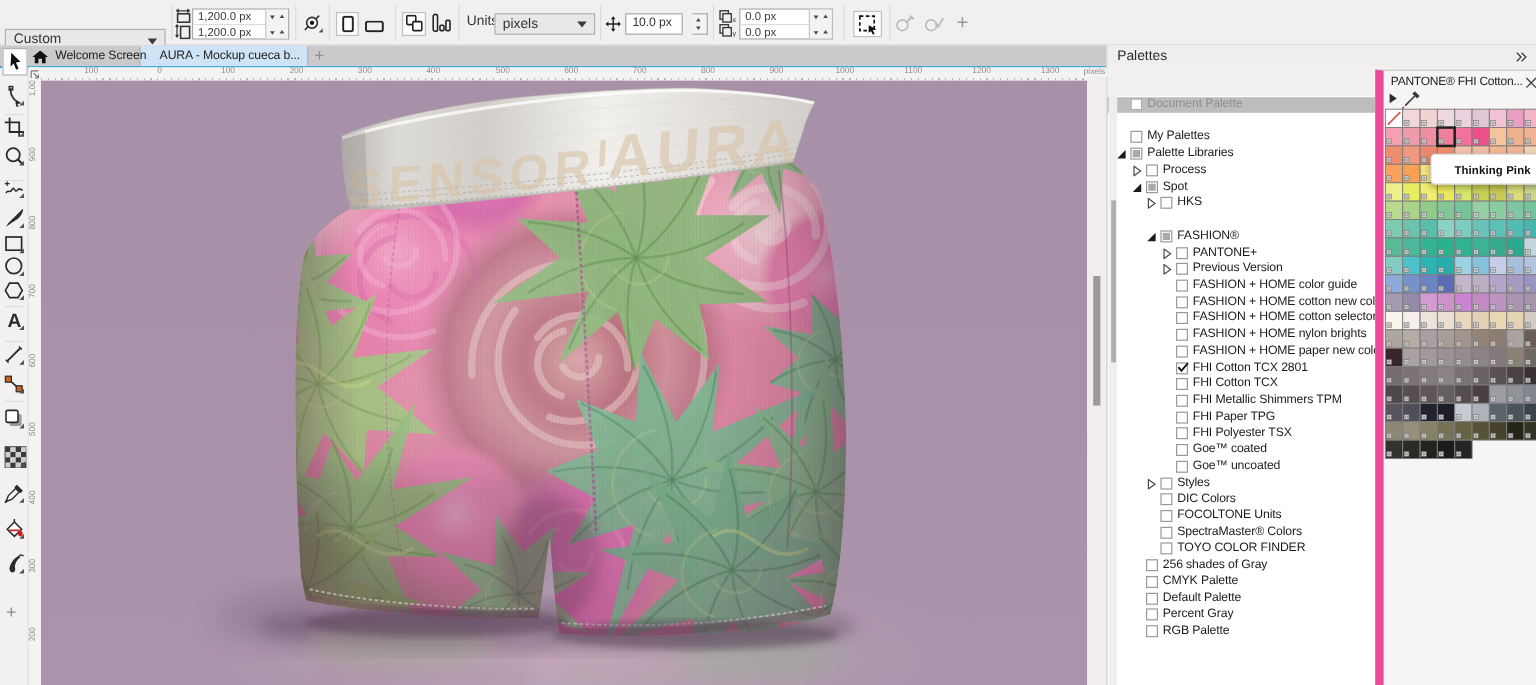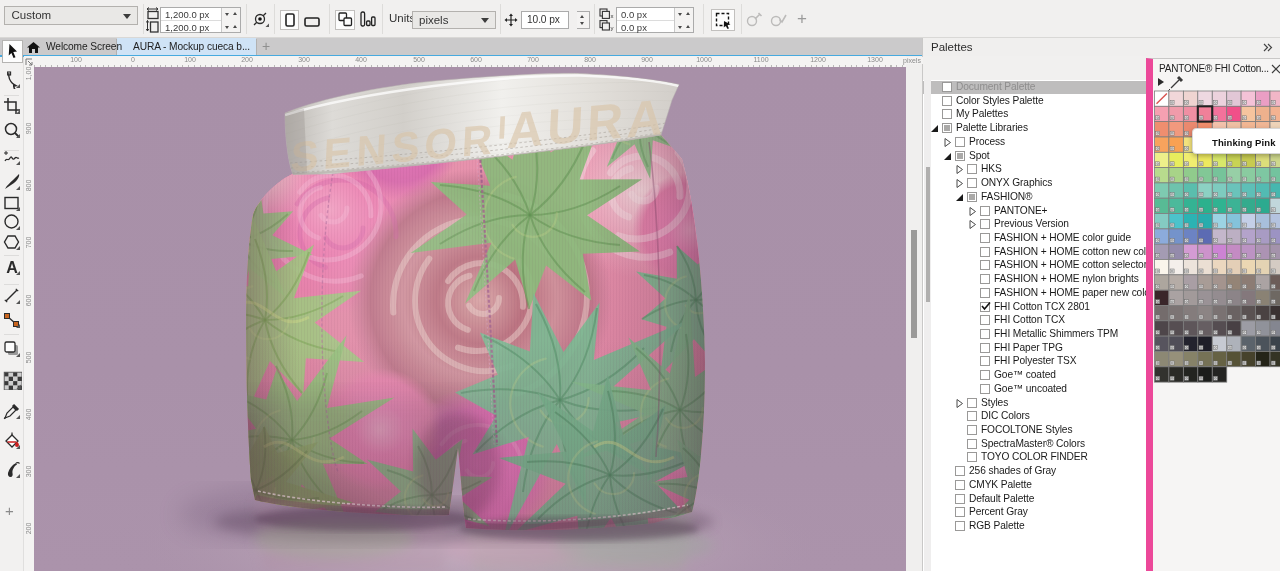--- a/index.html
+++ b/index.html
@@ -49,21 +49,21 @@
 .tlabel { position:absolute; top:0.5px; white-space:nowrap; }
 #popup { position:absolute; left:1146px; top:58px; width:134px; height:543px; background:#f6f5f4; border-left:7px solid #ec4899; border-top:1px solid #c9c8c7; }
 #popup .title { position:absolute; left:6px; top:4px; font-size:10px; letter-spacing:-0.2px; color:#222; white-space:nowrap; }
 #tooltip { position:absolute; left:1192px; top:128px; width:110px; height:26px; background:#fff; border:1px solid #d8d8d8; border-radius:4px; box-shadow:0 2px 5px rgba(0,0,0,0.3); z-index:10; }
 #tooltip span { position:absolute; left:19px; top:7.5px; font-size:9.5px; font-weight:bold; color:#111; letter-spacing:0.1px; }
 .icon { position:absolute; }
 </style></head>
 <body>
 <div id="app">
 <div id="topbar">
-  <div class="combo" style="left:3.5px;top:6px;width:134px;height:19px;padding-left:12px;">
+  <div class="combo" style="left:3.5px;top:24px;width:134px;height:19px;padding-left:12px;">
         <span style="position:absolute;left:7px;top:2px">Custom</span>
         <span class="arr"></span>
       </div>
   <svg class="icon" style="left:146px;top:7px" width="14" height="26" viewBox="0 0 14 26">
     <path d="M1 2 L12 2 M1 2 l2 -1.5 M1 2 l2 1.5 M12 2 l-2 -1.5 M12 2 l-2 1.5" stroke="#333" stroke-width="1" fill="none"></path>
     <rect x="2" y="4.5" width="10" height="7" fill="none" stroke="#333" stroke-width="1.3"></rect>
     <path d="M1.5 14.5 L1.5 25 M1.5 14.5 l-1.2 2 M1.5 14.5 l1.2 2 M1.5 25 l-1.2 -2 M1.5 25 l1.2 -2" stroke="#333" stroke-width="1" fill="none" transform="translate(0,-1)"></path>
     <rect x="4.5" y="15" width="7.5" height="10" fill="none" stroke="#333" stroke-width="1.3"></rect>
   </svg>
   <div class="whbox">
@@ -757,24 +757,20 @@
         <span>Palettes</span>
     <svg style="position:absolute;right:8px;top:5px" width="10" height="9">
           <path d="M1 1 L4.5 4.5 L1 8 M5 1 L8.5 4.5 L5 8" stroke="#444" stroke-width="1.2" fill="none"></path>
         </svg>
   </div>
   <div id="palgray"></div>
   <div class="trow sel" style="top:42.5px">
         <span class="cbx" style="left:19px"></span>
         <span class="tlabel" style="left:33px">Document Palette</span>
       </div>
-      <div class="trow" style="top:56.2px">
-        <span class="cbx" style="left:19px"></span>
-        <span class="tlabel" style="left:33px">Color Styles Palette</span>
-      </div>
       <div class="trow" style="top:69.9px">
         <span class="cbx" style="left:19px"></span>
         <span class="tlabel" style="left:33px">My Palettes</span>
       </div>
       <div class="trow" style="top:83.7px">
         <svg class="tri" style="left:7px" width="9" height="9">
           <path d="M8 1 L8 8 L1 8 Z" fill="#1a1a1a"></path>
         </svg>
         <span class="cbx" style="left:19px">
           <span class="part"></span>
@@ -797,27 +793,20 @@
         <span class="cbx" style="left:32px"></span>
         <span class="tlabel" style="left:46px">Process</span>
       </div>
       <div class="trow" style="top:124.8px">
         <svg class="tri" style="left:32px" width="9" height="9">
           <path d="M2 0.5 L7.5 4.5 L2 8.5 Z" fill="none" stroke="#4a4a4a" stroke-width="1"></path>
         </svg>
         <span class="cbx" style="left:44px"></span>
         <span class="tlabel" style="left:58px">HKS</span>
       </div>
-      <div class="trow" style="top:138.5px">
-        <svg class="tri" style="left:32px" width="9" height="9">
-          <path d="M2 0.5 L7.5 4.5 L2 8.5 Z" fill="none" stroke="#4a4a4a" stroke-width="1"></path>
-        </svg>
-        <span class="cbx" style="left:44px"></span>
-        <span class="tlabel" style="left:58px">ONYX Graphics</span>
-      </div>
       <div class="trow" style="top:152.3px">
         <svg class="tri" style="left:32px" width="9" height="9">
           <path d="M8 1 L8 8 L1 8 Z" fill="#1a1a1a"></path>
         </svg>
         <span class="cbx" style="left:44px">
           <span class="part"></span>
         </span>
         <span class="tlabel" style="left:58px">FASHION®</span>
       </div>
       <div class="trow" style="top:166.0px">
@@ -892,21 +881,21 @@
         </svg>
         <span class="cbx" style="left:44px"></span>
         <span class="tlabel" style="left:58px">Styles</span>
       </div>
       <div class="trow" style="top:371.8px">
         <span class="cbx" style="left:44px"></span>
         <span class="tlabel" style="left:58px">DIC Colors</span>
       </div>
       <div class="trow" style="top:385.5px">
         <span class="cbx" style="left:44px"></span>
-        <span class="tlabel" style="left:58px">FOCOLTONE Styles</span>
+        <span class="tlabel" style="left:58px">FOCOLTONE Units</span>
       </div>
       <div class="trow" style="top:399.2px">
         <span class="cbx" style="left:44px"></span>
         <span class="tlabel" style="left:58px">SpectraMaster® Colors</span>
       </div>
       <div class="trow" style="top:412.9px">
         <span class="cbx" style="left:44px"></span>
         <span class="tlabel" style="left:58px">TOYO COLOR FINDER</span>
       </div>
       <div class="trow" style="top:426.7px">

